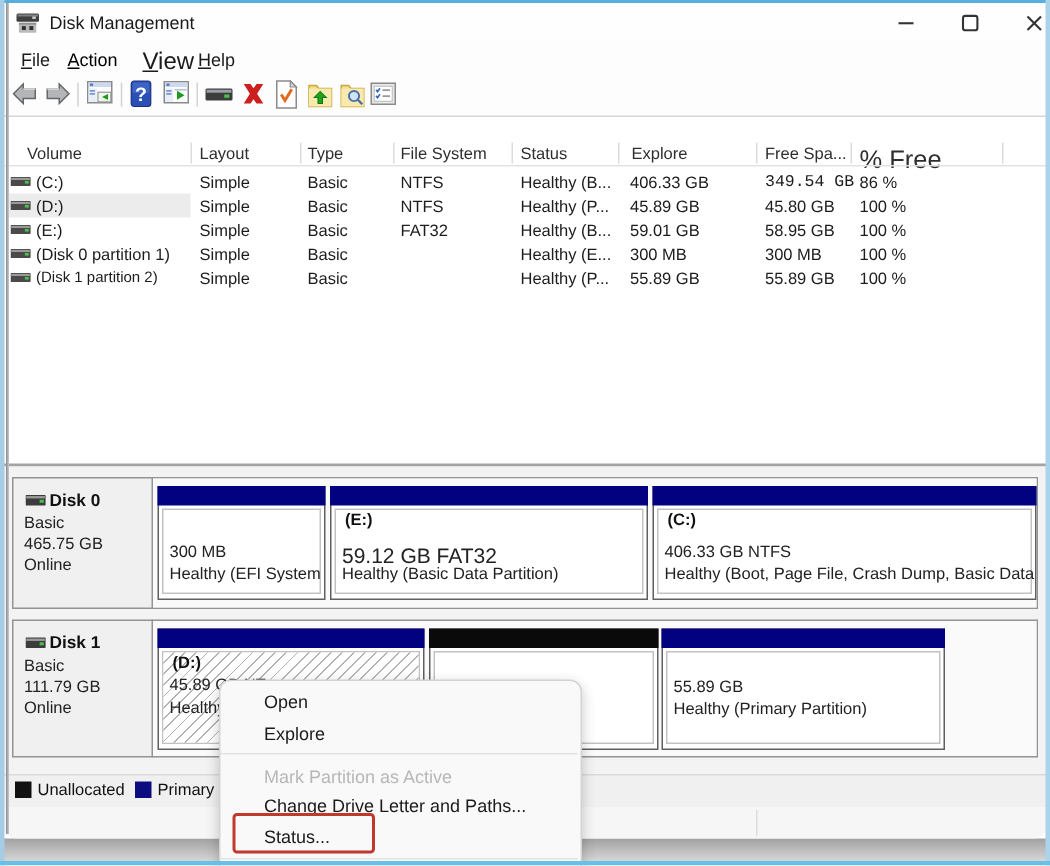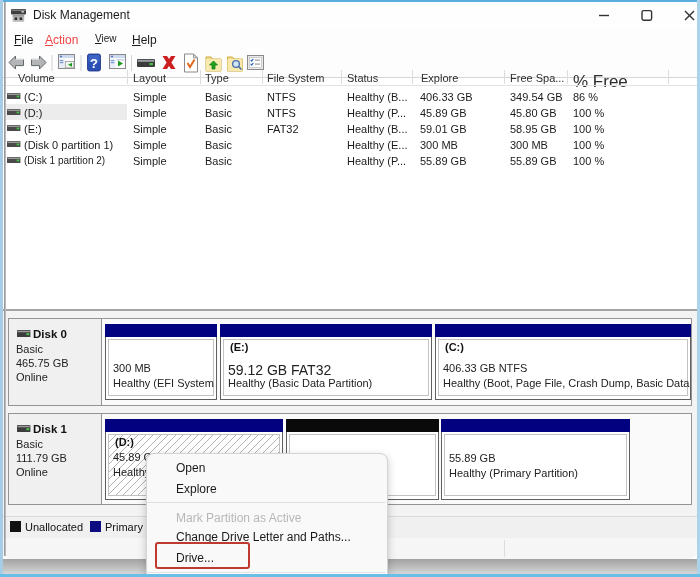--- a/index.html
+++ b/index.html
@@ -28,22 +28,22 @@
 
   <svg class="abs" style="left:596px;top:8px;" width="102" height="16" viewBox="0 0 102 16">
     <line x1="3" y1="7.5" x2="13" y2="7.5" stroke="#333" stroke-width="1.4"></line>
     <rect x="46" y="2.6" width="9.6" height="9.6" rx="1.6" fill="none" stroke="#333" stroke-width="1.4"></rect>
     <line x1="89" y1="3" x2="98" y2="12" stroke="#333" stroke-width="1.4"></line>
     <line x1="98" y1="3" x2="89" y2="12" stroke="#333" stroke-width="1.4"></line>
   </svg>
 
   <div class="abs" style="left:0;top:28px;width:700px;height:22px;background:#fdfdfd;border-bottom:1px solid #dcdcdc;"></div>
   <div class="t" style="left:14px;top:33px;font-size:12px;color:#1b1b1b;"><span style="text-decoration:underline;">F</span>ile</div>
-  <div class="t" style="left:45px;top:33px;font-size:12px;color:#ef4444;"><span style="text-decoration:underline;">A</span>ction</div>
-  <div class="t" style="left:95px;top:33px;font-size:10px;color:#1b1b1b;"><span style="text-decoration:underline;">V</span>iew</div>
+  <div class="t" style="left:45px;top:33px;font-size:12px;color:#000000;"><span style="text-decoration:underline;">A</span>ction</div>
+  <div class="t" style="left:95px;top:33px;font-size:16px;color:#1b1b1b;"><span style="text-decoration:underline;">V</span>iew</div>
   <div class="t" style="left:132px;top:33px;font-size:12px;color:#1b1b1b;"><span style="text-decoration:underline;">H</span>elp</div>
 
   <div class="abs" style="left:0;top:50px;width:700px;height:27px;background:#fdfdfd;border-bottom:1px solid #d6d6d6;"></div>
   <div id="toolbar-icons" class="abs" style="left:0;top:50px;width:700px;height:26px;"><svg width="700" height="26" viewBox="0 0 700 26">
         <line x1="52" y1="5" x2="52" y2="21" stroke="#d2d2d2" stroke-width="1"></line>
         <line x1="81" y1="5" x2="81" y2="21" stroke="#d2d2d2" stroke-width="1"></line>
         <line x1="131.5" y1="5" x2="131.5" y2="21" stroke="#d2d2d2" stroke-width="1"></line>
         <g transform="translate(9,6)">
           <polygon points="0,6.5 6.5,0 6.5,3.4 14.5,3.4 14.5,9.6 6.5,9.6 6.5,13" fill="#b4b5b7" stroke="#63676b" stroke-width="1"></polygon>
           <polyline points="6.5,3.4 14.5,3.4" stroke="#e4e4e4" stroke-width="1"></polyline>
@@ -105,21 +105,21 @@
           <rect x="0" y="0" width="16" height="14" fill="#e9e9e9" stroke="#8a8a8a" stroke-width="1"></rect>
           <rect x="2" y="2" width="12" height="10" fill="#ffffff" stroke="#bcbcbc" stroke-width="0.7"></rect>
           <path d="M3.2,4.4 L4.2,5.6 L5.8,3.4" fill="none" stroke="#2f66c4" stroke-width="1.1"></path>
           <rect x="7.5" y="4" width="5" height="1.2" fill="#9a9a9a"></rect>
           <path d="M3.2,8.4 L4.2,9.6 L5.8,7.4" fill="none" stroke="#2f66c4" stroke-width="1.1"></path>
           <rect x="7.5" y="8" width="5" height="1.2" fill="#9a9a9a"></rect>
         </g>
       </svg></div>
 
   <div class="abs" style="left:0;top:78px;width:700px;height:231px;background:#ffffff;"></div>
-  <div id="listview" class="abs" style="left:0;top:68px;width:609px;height:231px;">
+  <div id="listview" class="abs" style="left:0;top:93px;width:609px;height:231px;">
   <div class="t" style="left:18px;top:4px;font-size:11px;color:#2e2e2e;">Volume</div>
   <div class="t" style="left:133px;top:4px;font-size:11px;color:#2e2e2e;">Layout</div>
   <div class="t" style="left:205px;top:4px;font-size:11px;color:#2e2e2e;">Type</div>
   <div class="t" style="left:267px;top:4px;font-size:11px;color:#2e2e2e;">File System</div>
   <div class="t" style="left:347px;top:4px;font-size:11px;color:#2e2e2e;">Status</div>
   <div class="t" style="left:421px;top:4px;font-size:11px;color:#2e2e2e;">Explore</div>
   <div class="t" style="left:510px;top:4px;font-size:11px;color:#2e2e2e;">Free Spa...</div>
   <div class="t" style="left:573px;top:4px;font-size:17px;color:#2e2e2e;">% Free</div>
   <div class="abs" style="left:127px;top:2px;width:1px;height:14px;background:#dcdcdc;"></div>
   <div class="abs" style="left:200px;top:2px;width:1px;height:14px;background:#dcdcdc;"></div>
@@ -135,21 +135,21 @@
         <rect x="0" y="1" width="13.4" height="6" rx="0.5" fill="#4a4a4a"></rect>
         <rect x="0.5" y="1.6" width="12.4" height="1.4" fill="#9a9a9a"></rect>
         <rect x="9.6" y="3.6" width="2.6" height="1.8" fill="#48c24a"></rect>
       </svg>
   <div class="t" style="left:24px;top:23px;font-size:11px;color:#1c1c1c;">(C:)</div>
   <div class="t" style="left:133px;top:23px;font-size:11px;color:#1c1c1c;">Simple</div>
   <div class="t" style="left:205px;top:23px;font-size:11px;color:#1c1c1c;">Basic</div>
   <div class="t" style="left:267px;top:23px;font-size:11px;color:#1c1c1c;">NTFS</div>
   <div class="t" style="left:347px;top:23px;font-size:11px;color:#1c1c1c;">Healthy (B...</div>
   <div class="t" style="left:420px;top:23px;font-size:11px;color:#1c1c1c;">406.33 GB</div>
-  <div class="t" style="left:510px;top:23px;font-size:11px;color:#1c1c1c;">349.54 GB</div>
+  <div class="t" style="left:510px;top:23px;font-size:11px;color:#1c1c1c;font-family:Liberation Mono, monospace;">349.54 GB</div>
   <div class="t" style="left:573px;top:23px;font-size:11px;color:#1c1c1c;">86 %</div>
   <svg width="14" height="8" viewBox="0 0 14 8" style="position:absolute;left:7px;top:40px;">
         <rect x="0" y="1" width="13.4" height="6" rx="0.5" fill="#4a4a4a"></rect>
         <rect x="0.5" y="1.6" width="12.4" height="1.4" fill="#9a9a9a"></rect>
         <rect x="9.6" y="3.6" width="2.6" height="1.8" fill="#48c24a"></rect>
       </svg>
   <div class="t" style="left:24px;top:39px;font-size:11px;color:#1c1c1c;">(D:)</div>
   <div class="t" style="left:133px;top:39px;font-size:11px;color:#1c1c1c;">Simple</div>
   <div class="t" style="left:205px;top:39px;font-size:11px;color:#1c1c1c;">Basic</div>
   <div class="t" style="left:267px;top:39px;font-size:11px;color:#1c1c1c;">NTFS</div>
@@ -267,21 +267,21 @@
   <div class="abs" style="left:504px;top:540px;width:1px;height:17px;background:#dcdcdc;"></div>
 
   <div class="abs" style="left:4px;top:2px;width:2px;height:554px;background:linear-gradient(90deg,#87898c,#c9cbcd);"></div>
 
   <div class="abs" id="ctxmenu" style="left:146px;top:453px;width:240px;height:130px;background:#f9f9f9;border:1px solid #d4d4d4;border-radius:8px 8px 0 0;box-shadow:0 3px 9px rgba(0,0,0,0.22);"></div>
   <div class="t" style="left:176px;top:461px;font-size:12px;color:#1a1a1a;">Open</div>
   <div class="t" style="left:176px;top:482px;font-size:12px;color:#1a1a1a;">Explore</div>
   <div class="abs" style="left:147px;top:502px;width:238px;height:1px;background:#e2e2e2;"></div>
   <div class="t" style="left:176px;top:530px;font-size:12px;color:#1a1a1a;">Change Drive Letter and Paths...</div>
   <div class="t" style="left:176px;top:511px;font-size:12px;color:#b7b7b7;">Mark Partition as Active</div>
-  <div class="t" style="left:176px;top:551px;font-size:12px;color:#1a1a1a;">Drive...</div>
+  <div class="t" style="left:176px;top:551px;font-size:12px;color:#1a1a1a;">Status...</div>
   <div class="abs" style="left:147px;top:572px;width:238px;height:1px;background:#e2e2e2;"></div>
 
   <div class="abs" style="left:155px;top:542px;width:91px;height:23px;border:2px solid #c0392f;border-radius:3px;"></div>
 
   <div class="abs" style="left:0;top:0;width:700px;height:2px;background:#58aedd;"></div>
   <div class="abs" style="left:0;top:0;width:3px;height:577px;background:#a7cce6;"></div>
   <div class="abs" style="left:697px;top:0;width:3px;height:577px;background:#abd3ea;"></div>
   <div class="abs" style="left:0;top:574px;width:700px;height:3px;background:#69c0e7;"></div>
 
 </div>

